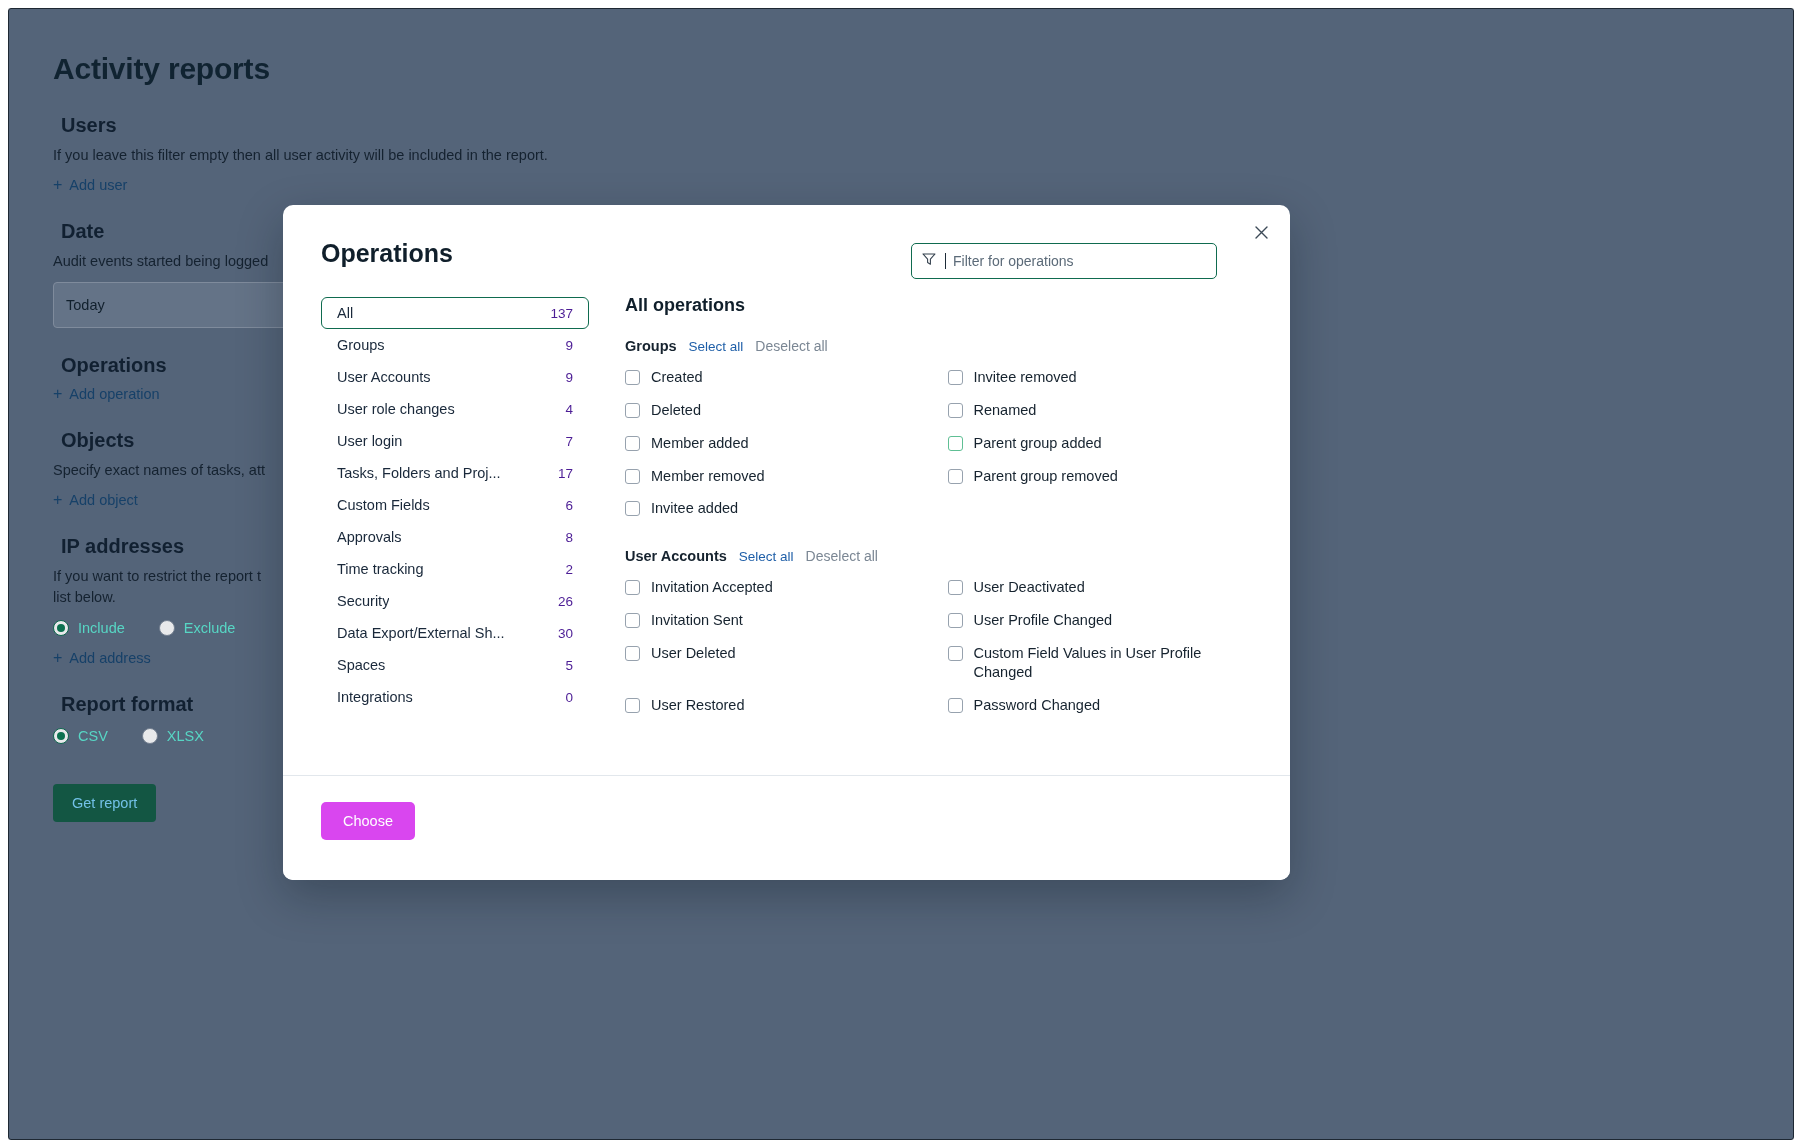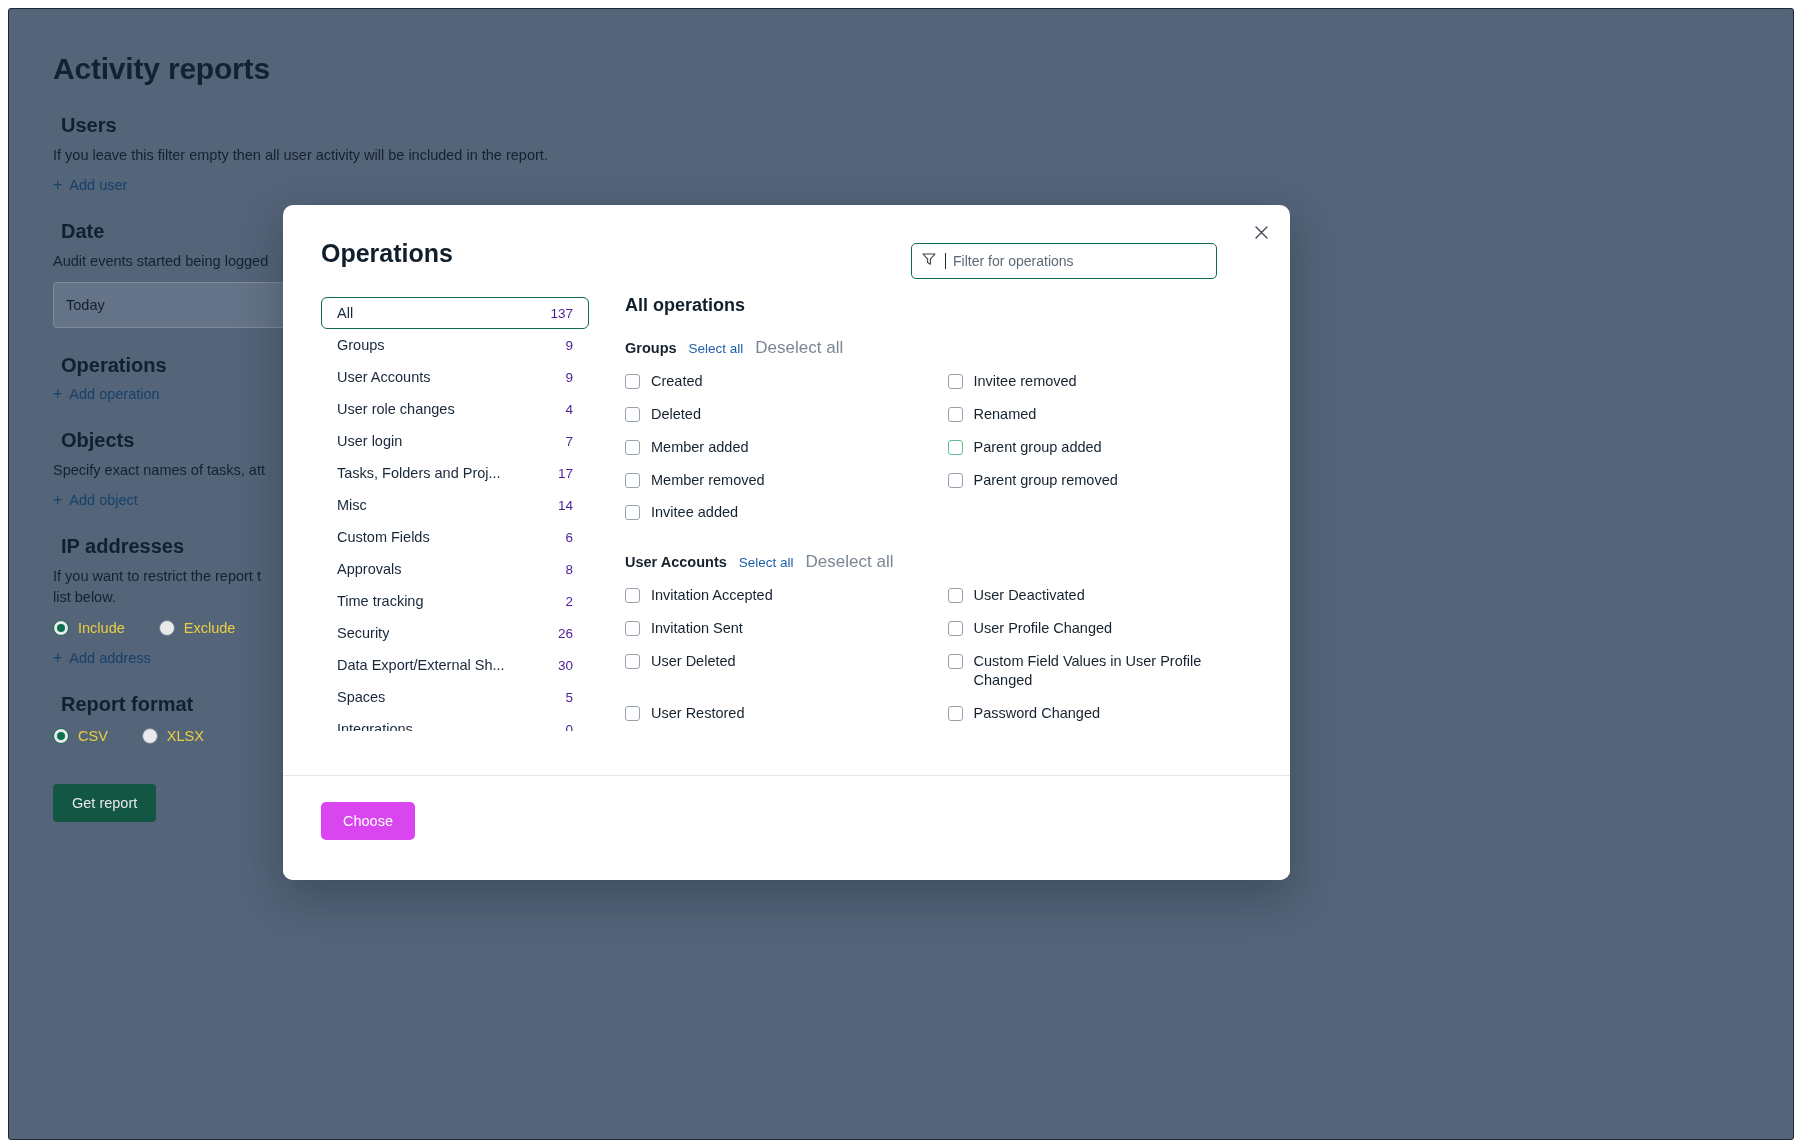--- a/index.html
+++ b/index.html
@@ -88,21 +88,21 @@
     display: flex;
     align-items: center;
     gap: 34px;
     margin-top: 12px;
   }
   .radio-opt {
     display: flex;
     align-items: center;
     gap: 9px;
     font-size: 14.5px;
-    color: #fde047;
+    color: #5eead4;
     cursor: pointer;
   }
   .radio {
     width: 16px;
     height: 16px;
     border-radius: 50%;
     border: 1.5px solid #7d8a9a;
     background: #fff;
     display: inline-block;
     position: relative;
@@ -116,21 +116,21 @@
     content: "";
     position: absolute;
     left: 3px; top: 3px;
     width: 8px; height: 8px;
     border-radius: 50%;
     background: #0b7a52;
   }
   .primary-btn {
     margin-top: 14px;
     background: #125c45;
-    color: #ffffff;
+    color: #7dd3fc;
     border: none;
     border-radius: 4px;
     font-size: 14.5px;
     padding: 11px 19px;
     cursor: pointer;
     font-family: "Liberation Sans", sans-serif;
   }
 
   
   .modal-backdrop {
@@ -266,21 +266,21 @@
     font-size: 14.5px;
     font-weight: bold;
     color: #16232f;
   }
   .link-sel {
     font-size: 13.5px;
     color: #1f5fa8;
     cursor: pointer;
   }
   .link-desel {
-    font-size: 17px;
+    font-size: 14px;
     color: #7b8794;
     cursor: pointer;
   }
   .checks {
     display: grid;
     grid-template-columns: 1fr 1fr;
     column-gap: 18px;
     row-gap: 14px;
     margin-bottom: 30px;
   }
@@ -451,24 +451,20 @@
         </div>
         <div class="cat">
           <span class="label">User login</span>
           <span class="count">7</span>
         </div>
         <div class="cat">
           <span class="label">Tasks, Folders and Proj...</span>
           <span class="count">17</span>
         </div>
         <div class="cat">
-          <span class="label">Misc</span>
-          <span class="count">14</span>
-        </div>
-        <div class="cat">
           <span class="label">Custom Fields</span>
           <span class="count">6</span>
         </div>
         <div class="cat">
           <span class="label">Approvals</span>
           <span class="count">8</span>
         </div>
         <div class="cat">
           <span class="label">Time tracking</span>
           <span class="count">2</span>

